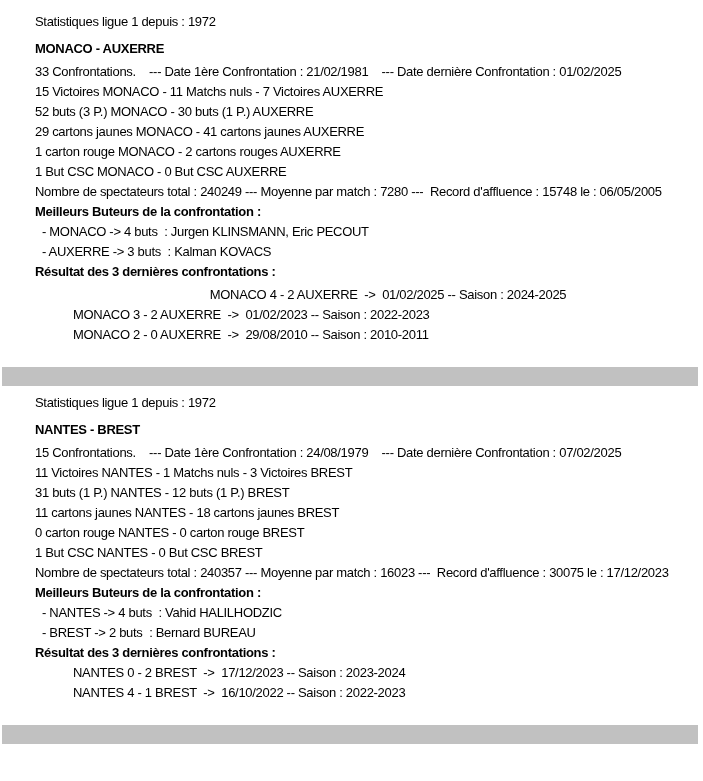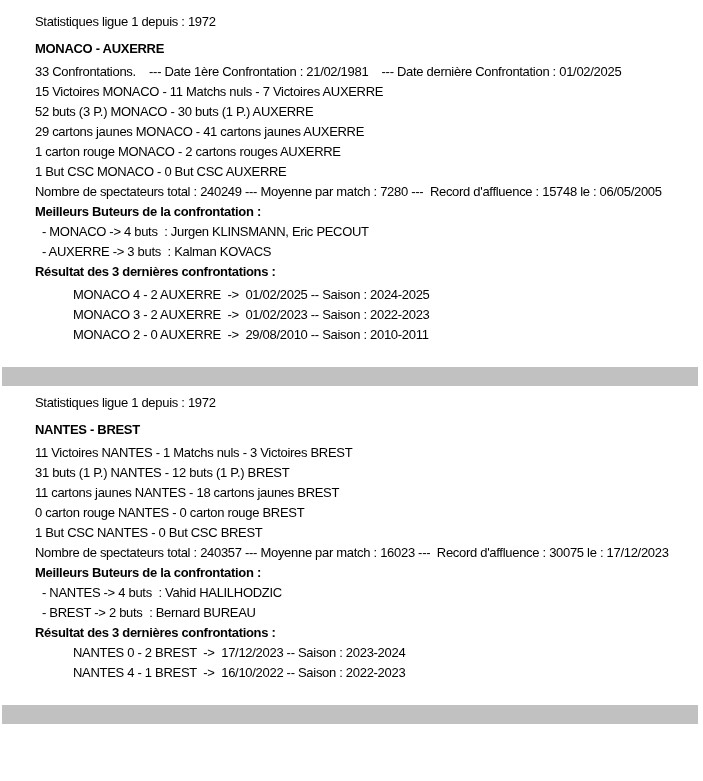--- a/index.html
+++ b/index.html
@@ -33,20 +33,21 @@
     margin-bottom: 3px;
   }
   .scorer {
     padding-left: 18px;
   }
   .result {
     padding-left: 49px;
   }
   .first-result {
     margin-top: 3px;
+    text-align: center;
   }
   .divider {
     height: 19px;
     background: #c1c1c1;
     margin: 22px 5px 0 2px;
   }
   .after-divider {
     margin-top: 7px;
   }
 </style>
@@ -70,20 +71,21 @@
   <div class="line result first-result">MONACO 4 - 2 AUXERRE  -&gt;  01/02/2025 -- Saison : 2024-2025</div>
   <div class="line result">MONACO 3 - 2 AUXERRE  -&gt;  01/02/2023 -- Saison : 2022-2023</div>
   <div class="line result">MONACO 2 - 0 AUXERRE  -&gt;  29/08/2010 -- Saison : 2010-2011</div>
 </div>
 
 <div class="divider"></div>
 
 <div class="section">
   <div class="line after-divider">Statistiques ligue 1 depuis : 1972</div>
   <div class="line title">NANTES - BREST</div>
+  <div class="line">15 Confrontations.    --- Date 1ère Confrontation : 24/08/1979    --- Date dernière Confrontation : 07/02/2025</div>
   <div class="line">11 Victoires NANTES - 1 Matchs nuls - 3 Victoires BREST</div>
   <div class="line">31 buts (1 P.) NANTES - 12 buts (1 P.) BREST</div>
   <div class="line">11 cartons jaunes NANTES - 18 cartons jaunes BREST</div>
   <div class="line">0 carton rouge NANTES - 0 carton rouge BREST</div>
   <div class="line">1 But CSC NANTES - 0 But CSC BREST</div>
   <div class="line">Nombre de spectateurs total : 240357 --- Moyenne par match : 16023 ---  Record d'affluence : 30075 le : 17/12/2023</div>
   <div class="line bold">Meilleurs Buteurs de la confrontation :</div>
   <div class="line scorer">- NANTES -&gt; 4 buts  : Vahid HALILHODZIC</div>
   <div class="line scorer">- BREST -&gt; 2 buts  : Bernard BUREAU</div>
   <div class="line bold">Résultat des 3 dernières confrontations :</div>

